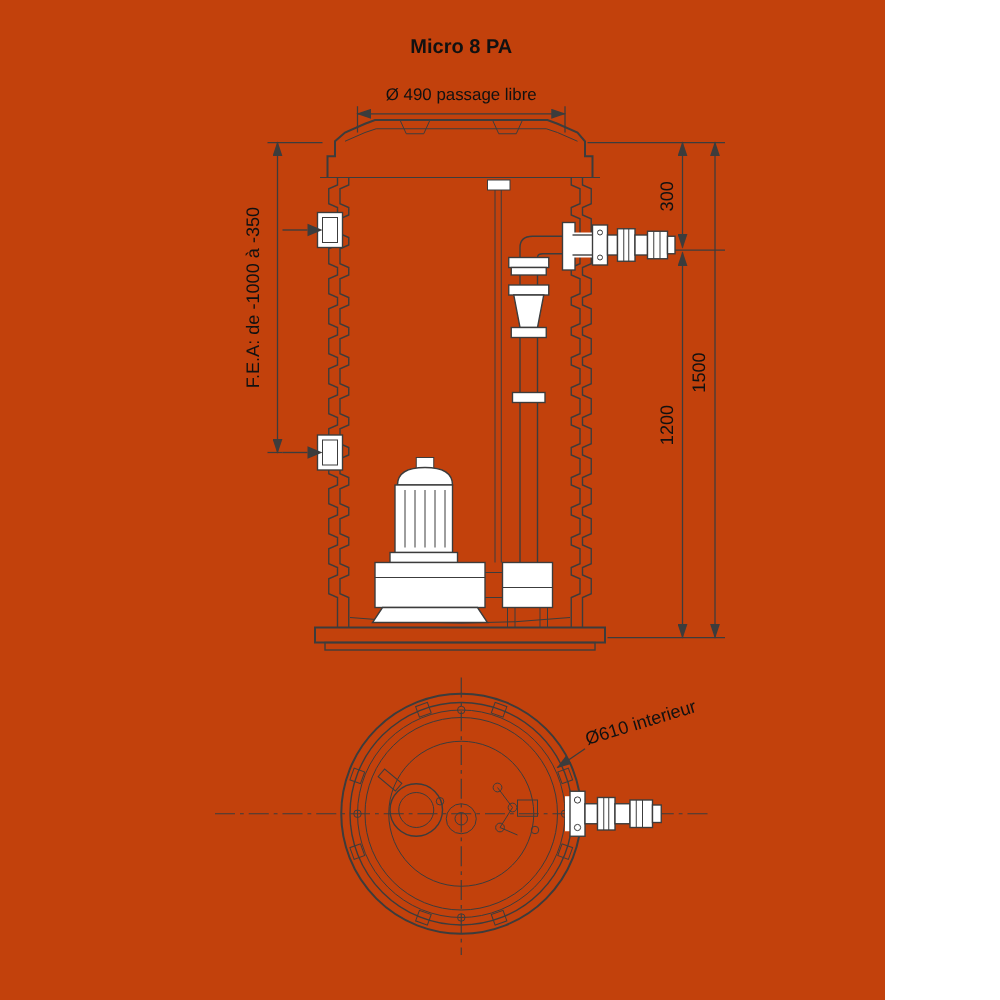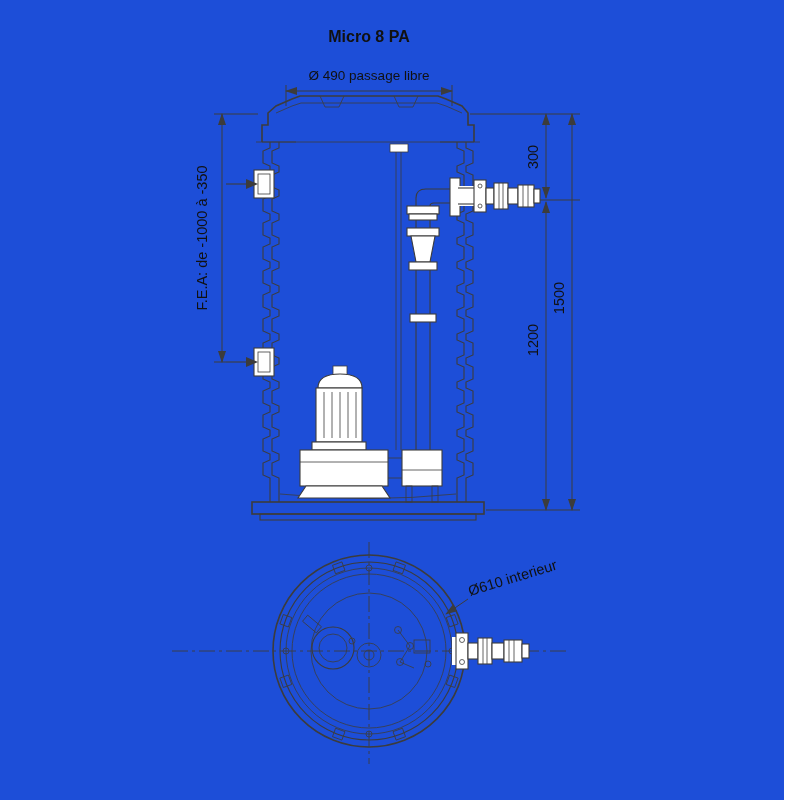--- a/index.html
+++ b/index.html
@@ -1,16 +1,16 @@
 <!DOCTYPE html>
 <html><head>
 <meta charset="utf-8">
 <style>
   html,body{margin:0;padding:0;background:#ffffff;}
-  .canvas{position:relative;width:784px;height:800px;background:#1d4ed8;overflow:hidden;
+  .canvas{position:relative;width:708px;height:800px;background:#c2410c;overflow:hidden;
           font-family:"Liberation Sans", sans-serif;}
   svg{display:block}
   
   path,rect,circle,line,ellipse,polyline{stroke:#3c3c3c;fill:none;stroke-width:1.1;vector-effect:none;}
   .thick{stroke-width:1.6;}
   .thin{stroke-width:0.8;}
   .solid{fill:#ffffff;}
   .fill{fill:#3c3c3c;stroke:none;}
   .dim{stroke-width:1;}
   .cl{stroke-width:0.9;stroke-dasharray:16 4 3 4;}

